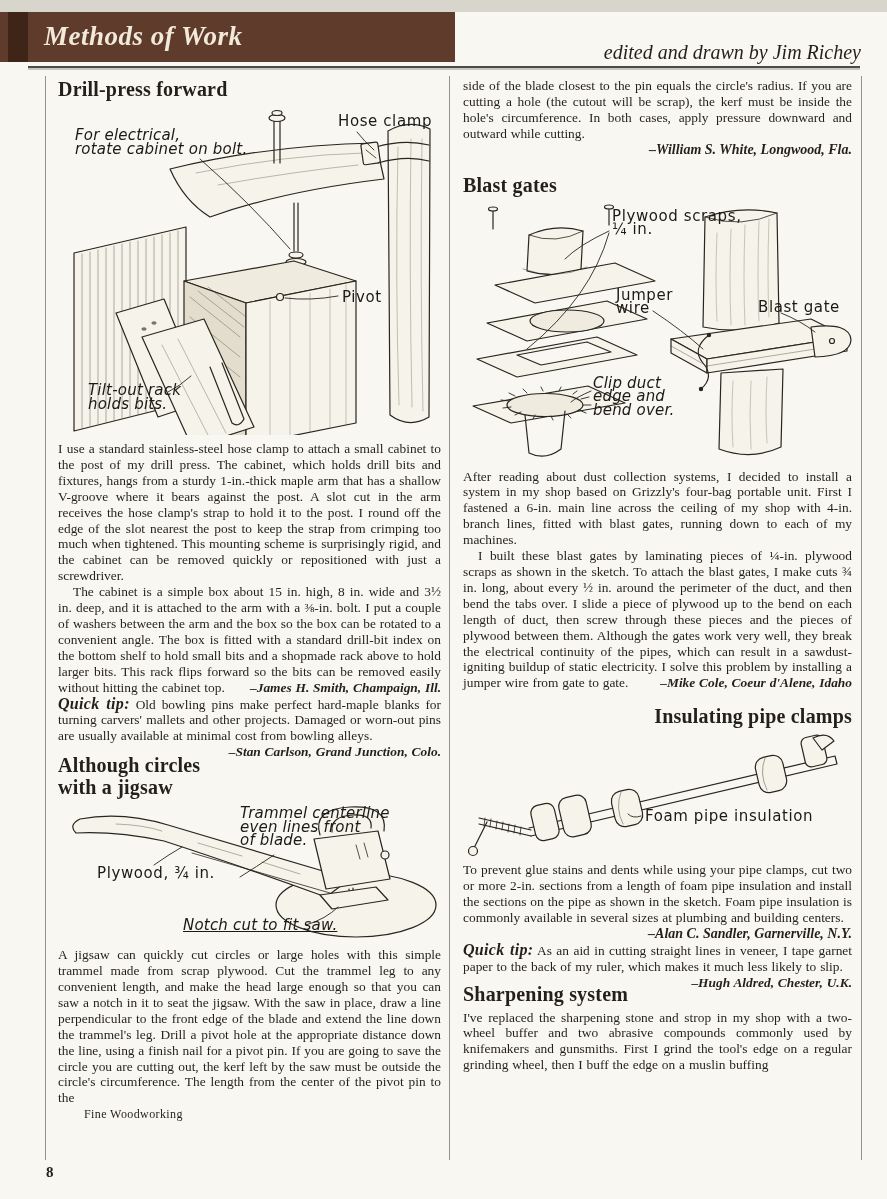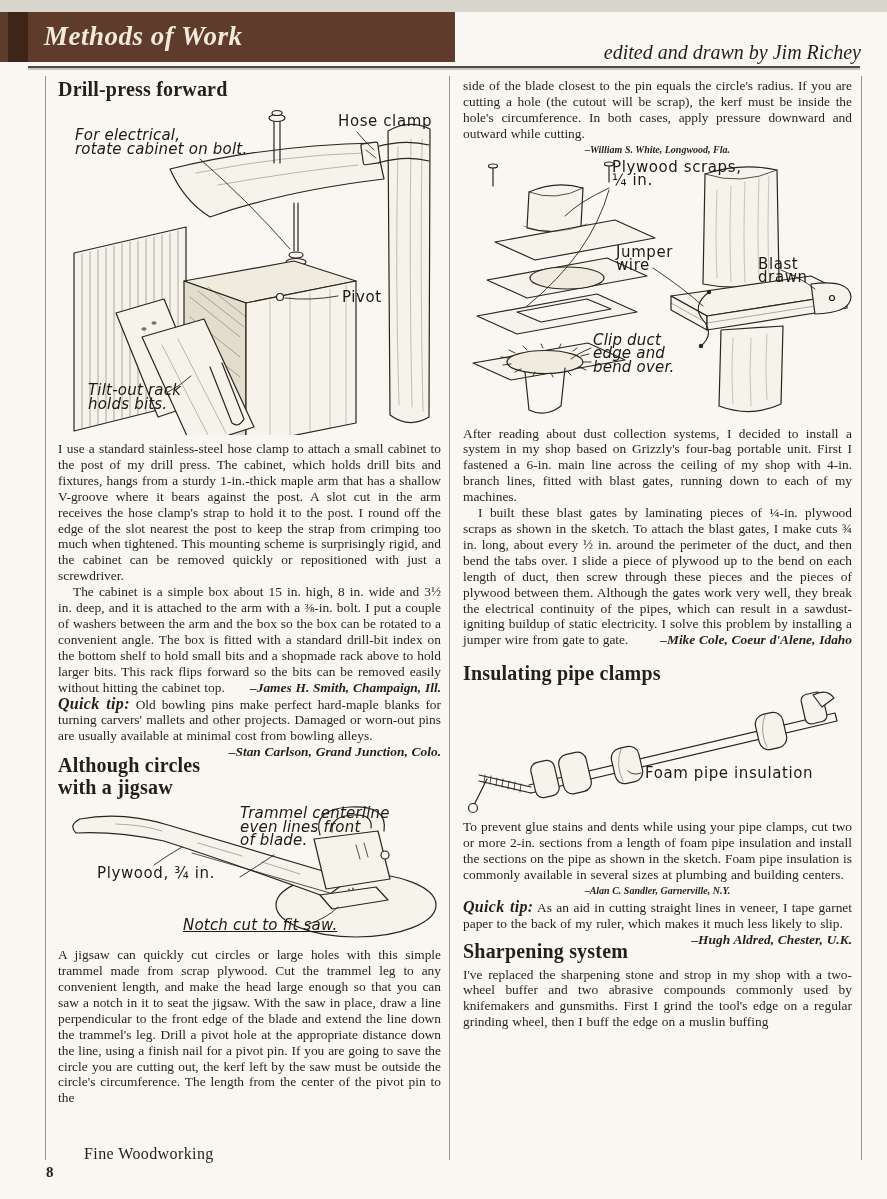--- a/index.html
+++ b/index.html
@@ -14,42 +14,42 @@
   .byline{position:absolute;right:26px;top:29px;font-size:20px;font-weight:normal;font-style:italic;white-space:nowrap;}
   .hrule{position:absolute;left:28px;top:54px;width:832px;height:2px;background:#4a4a46;box-shadow:0 2px 0 #c9c6bd;}
   .vrule{position:absolute;top:64px;height:1084px;width:1px;background:#96938b;}
 
   
   .col{position:absolute;top:66px;}
   .col-left{left:58px;width:383px;}
   .col-right{left:463px;width:389px;}
 
   h2{font-size:20px;line-height:22px;margin:0 0 5px;letter-spacing:.2px;font-weight:bold;}
-  .mt10{margin-top:10px;} .mt14{margin-top:14px;} .mt16{margin-top:16px;} .mt8{margin-top:8px;}
+  .mt10{margin-top:10px;} .mt14{margin-top:14px;text-align:right;} .mt16{margin-top:16px;} .mt8{margin-top:8px;}
   p.body{font-size:13.4px;line-height:15.9px;text-align:justify;margin:0;word-spacing:.5px;}
   .indent{text-indent:15px;}
   .attr{float:right;font-style:italic;font-weight:bold;padding-left:8px;}
-  .attr-line{font-size:10px;line-height:15.9px;text-align:center;font-style:italic;font-weight:bold;margin:0;}
+  .attr-line{font-size:14px;line-height:15.9px;text-align:right;font-style:italic;font-weight:bold;margin:0;}
   .qt{margin-top:12px;}
   .qt-label{font-weight:bold;font-style:italic;font-size:16px;letter-spacing:.3px;}
 
   
   .fig{position:relative;}
   .fig svg{display:block;}
   .flabel{position:absolute;font-family:"DejaVu Sans",sans-serif;font-size:15px;line-height:13.5px;
           white-space:pre-line;color:#1c1a16;letter-spacing:.6px;}
   .flabel.it{font-style:italic;letter-spacing:.2px;}
   .fig1{height:330px;margin-bottom:6px;}
   .fig2{height:140px;margin-bottom:4px;}
   .fig3{height:262px;margin-bottom:6px;}
   .fig4{height:126px;margin-bottom:4px;}
 
   
   .footer-num{position:absolute;left:46px;top:1152px;font-size:15px;font-weight:bold;}
-  .footer-mag{position:absolute;left:84px;top:1133px;font-size:16px;letter-spacing:.4px;}
+  .footer-mag{position:absolute;left:84px;top:1095px;font-size:12px;letter-spacing:.4px;}
 </style>
 </head>
 <body>
 
 <div class="page">
 
   <div class="banner">
     <div class="banner-edge"></div>
   </div>
   <div class="banner-title">Methods of Work</div>
@@ -165,20 +165,21 @@
     </div>
 
     <p class="body"><span>A jigsaw can quickly cut circles or large holes with this simple trammel made from scrap plywood. Cut the trammel leg to any convenient length, and make the head large enough so that you can saw a notch in it to seat the jigsaw. With the saw in place, draw a line perpendicular to the front edge of the blade and extend the line down the trammel's leg. Drill a pivot hole at the appropriate distance down the line, using a finish nail for a pivot pin. If you are going to save the circle you are cutting out, the kerf left by the saw must be outside the circle's circumference. The length from the center of the pivot pin to the</span></p>
   </div>
 
   <div class="col col-right">
 
     <p class="body"><span>side of the blade closest to the pin equals the circle's radius. If you are cutting a hole (the cutout will be scrap), the kerf must be inside the hole's circumference. In both cases, apply pressure downward and outward while cutting.</span></p>
     <p class="attr-line">–William S. White, Longwood, Fla.</p>
 
+    <h2 class="mt16">Blast gates</h2>
 
     <div class="fig fig3">
       <svg viewBox="0 0 389 262" width="389" height="262">
         <g stroke="#2a251e" stroke-width="1.2" fill="none" stroke-linecap="round" stroke-linejoin="round">
 
           <ellipse fill="#f6f3ea" cx="30" cy="8" rx="4.5" ry="2"></ellipse>
             <path d="M30,10 V28"></path>
           <ellipse fill="#f6f3ea" cx="146" cy="6" rx="4.5" ry="2"></ellipse>
             <path d="M146,8 V24"></path>
 
@@ -217,25 +218,25 @@
           <circle fill="#2a251e" cx="246" cy="134" r="1.6"></circle>
             <circle fill="#2a251e" cx="238" cy="188" r="1.6"></circle>
 
           <path stroke-width="0.9" d="M146,30 Q116,44 102,58"></path>
           <path stroke-width="0.9" d="M146,32 Q128,96 64,148"></path>
           <path stroke-width="0.9" d="M190,110 Q220,130 240,148"></path>
           <path stroke-width="0.9" d="M318,112 Q338,120 352,131"></path>
           <path stroke-width="0.9" d="M128,190 Q114,196 108,201"></path>
         </g>
       </svg>
-      <div class="flabel" style="left:149px;top:3px;">Plywood scraps,
+      <div class="flabel" style="left:149px;top:9px;">Plywood scraps,
 ¼ in.</div>
       <div class="flabel" style="left:153px;top:88px;">Jumper
 wire</div>
-      <div class="flabel" style="left:295px;top:100px;">Blast drawn</div>
+      <div class="flabel" style="left:295px;top:100px;">Blast gate</div>
       <div class="flabel it" style="left:130px;top:176px;">Clip duct
 edge and
 bend over.</div>
     </div>
 
     <p class="body"><span>After reading about dust collection systems, I decided to install a system in my shop based on Grizzly's four-bag portable unit. First I fastened a 6-in. main line across the ceiling of my shop with 4-in. branch lines, fitted with blast gates, running down to each of my machines.</span></p>
     <p class="body indent"><span>I built these blast gates by laminating pieces of ¼-in. plywood scraps as shown in the sketch. To attach the blast gates, I make cuts ¾ in. long, about every ½ in. around the perimeter of the duct, and then bend the tabs over. I slide a piece of plywood up to the bend on each length of duct, then screw through these pieces and the pieces of plywood between them. Although the gates work very well, they break the electrical continuity of the pipes, which can result in a sawdust-igniting buildup of static electricity. I solve this problem by installing a jumper wire from gate to gate.</span><span class="attr">–Mike Cole, Coeur d'Alene, Idaho</span></p>
 
     <h2 class="mt14">Insulating pipe clamps</h2>
 

